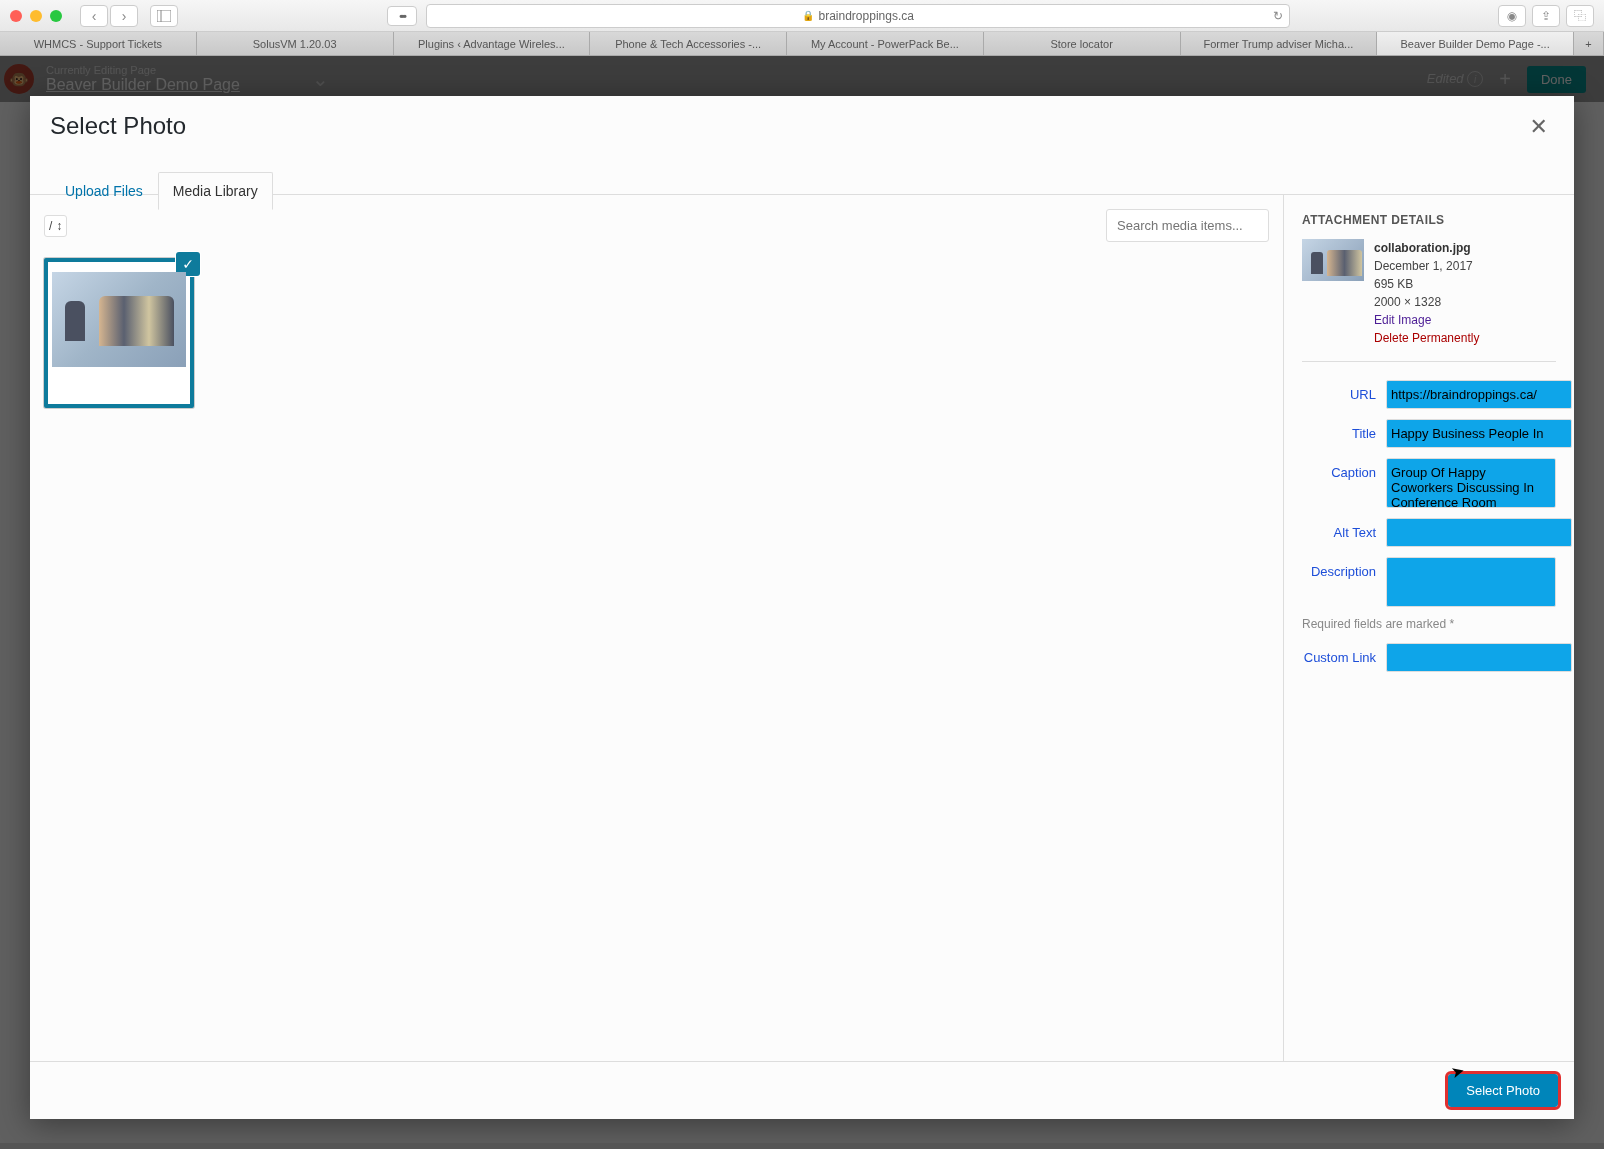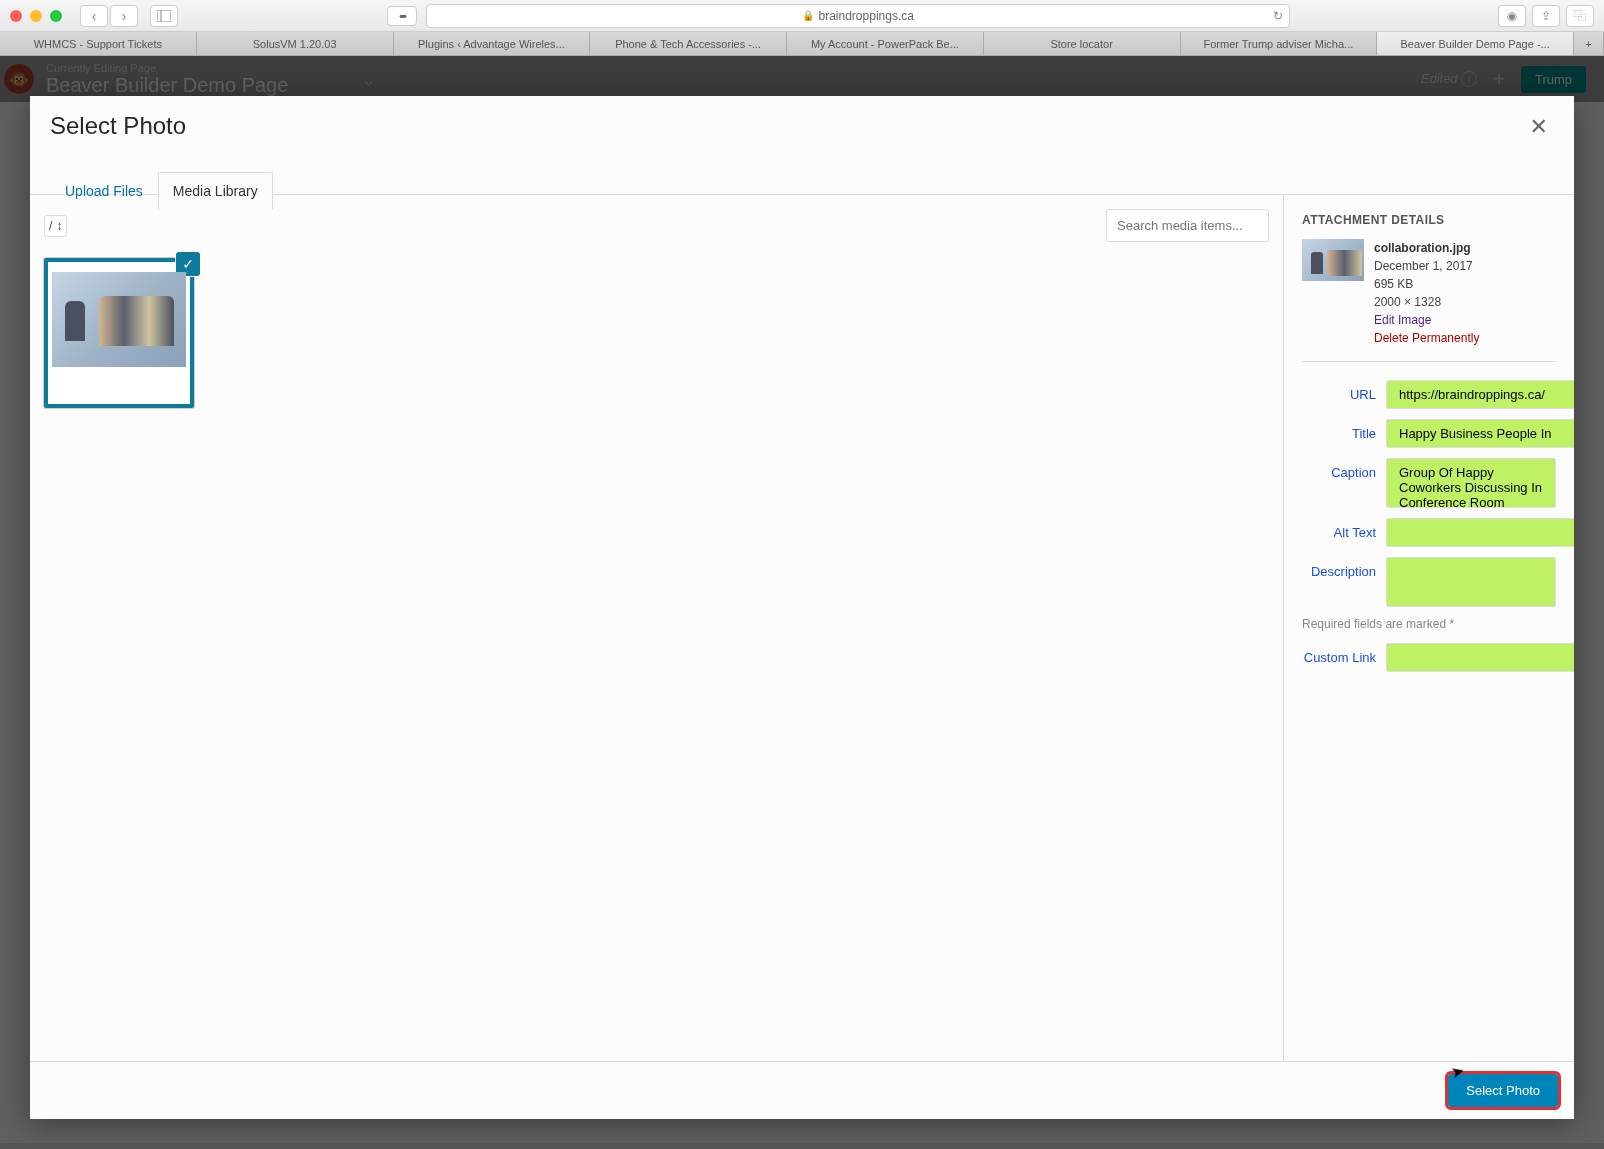--- a/index.html
+++ b/index.html
@@ -28,21 +28,21 @@
     .browser-tab.active { background: linear-gradient(#f0f0f0, #e0e0e0); }
     .new-tab { width: 30px; flex: none; }
     
     
     .backdrop { position: absolute; top: 56px; left: 0; right: 0; bottom: 0; background: #d5d5d5; }
     .editor-header { height: 46px; background: rgba(50,50,50,0.45); display: flex; align-items: center; justify-content: space-between; padding: 0 18px; filter: brightness(0.85); }
     .editor-header .left { display: flex; align-items: center; gap: 12px; color: #fff; }
     .editor-header .circle { width: 30px; height: 30px; border-radius: 50%; background: #b04030; display:flex; align-items:center; justify-content:center; font-size:16px; margin-left: -14px;}
     .editor-header .titles { display: flex; flex-direction: column; line-height: 1.1; }
     .editor-header .titles .sub { font-size: 11px; color: #ddd; }
-    .editor-header .titles .main { font-size: 20px; font-weight: 500; }
+    .editor-header .titles .main { font-size: 16px; font-weight: 500; text-decoration: underline; }
     .editor-header .chev { color: #ccc; font-size: 20px; margin-left: 60px;}
     .editor-header .right { display: flex; align-items: center; gap: 16px; }
     .editor-header .edited { color: #ddd; font-style: italic; font-size: 13px; }
     .editor-header .info-i { width:16px; height:16px; border-radius:50%; border:1px solid #ccc; display:inline-flex; align-items:center; justify-content:center; font-size:10px; color:#ccc;}
     .editor-header .plus { color: #ddd; font-size: 20px; }
     .editor-header .done { background: #0a8f8f; color: #fff; border: none; padding: 6px 14px; border-radius: 3px; font-size: 13px; }
     
     
     .dim { position: absolute; top:56px; left:0; right:0; bottom:0; background: rgba(0,0,0,0.55); }
 
@@ -76,21 +76,21 @@
     .details-thumb { width: 62px; height: 42px; background: linear-gradient(135deg, #c5d5e5, #8aa0b8); flex-shrink: 0; position: relative; overflow:hidden;}
     .details-thumb::before { content:''; position:absolute; left:15%; top:30%; width:12px; height:22px; background:#4a5060; border-radius:3px 3px 0 0;}
     .details-thumb::after { content:''; position:absolute; left:40%; top:25%; width:35px; height:26px; background: linear-gradient(90deg, #d5b590, #5a6070, #d0c5a0); border-radius:3px 3px 0 0;}
     .details-meta { font-size: 12px; line-height: 1.5; }
     .details-meta .fname { font-weight: bold; color: #333; }
     .details-meta .edit-link { color: #4c1d95; cursor: pointer; }
     .details-meta .delete-link { color: #a00; cursor: pointer; }
     
     .field-row { display: flex; align-items: flex-start; margin-bottom: 10px; }
     .field-label { width: 84px; text-align: right; padding-right: 10px; padding-top: 7px; font-size: 13px; color: #1d4ed8; flex-shrink: 0;}
-    .field-input { flex: 1; border: 1px solid #ddd; border-radius: 2px; padding: 6px 12px; font-size: 13px; background: #bef264; font-family: inherit; resize: none;}
+    .field-input { flex: 1; border: 1px solid #ddd; border-radius: 2px; padding: 6px 4px; font-size: 13px; background: #0ea5e9; font-family: inherit; resize: none;}
     textarea.field-input { min-height: 50px; }
     .req-note { font-size: 12px; color: #888; margin: 4px 0 12px 0;}
     
     .modal-footer { border-top: 1px solid #ddd; padding: 12px 16px; display: flex; justify-content: flex-end; background: #fcfcfc;}
     .select-btn { background: #0085ba; color: #fff; border: none; padding: 9px 18px; font-size: 13px; border-radius: 3px; cursor: pointer; outline: 3px solid #e03030; outline-offset: 0;}
     
     .cursor { position: absolute; bottom: 38px; right: 110px; font-size: 16px; color: #000; pointer-events: none; transform: rotate(-15deg);}
     
     .bottom-edge { position: absolute; bottom: 0; left:0; right:0; height: 6px; background: #555;}
   </style>
@@ -144,21 +144,21 @@
       <div class="circle">🐵</div>
       <div class="titles">
         <span class="sub">Currently Editing Page</span>
         <span class="main">Beaver Builder Demo Page</span>
       </div>
       <span class="chev">⌄</span>
     </div>
     <div class="right">
       <span class="edited"><span>Edited</span> <span class="info-i">i</span></span>
       <span class="plus">+</span>
-      <button class="done">Trump</button>
+      <button class="done">Done</button>
     </div>
   </div>
 </div>
 
 <div class="dim"></div>
 
 <div class="modal">
   <div class="modal-header">
     <h1 class="modal-title">Select Photo</h1>
     <button class="modal-close">✕</button>

